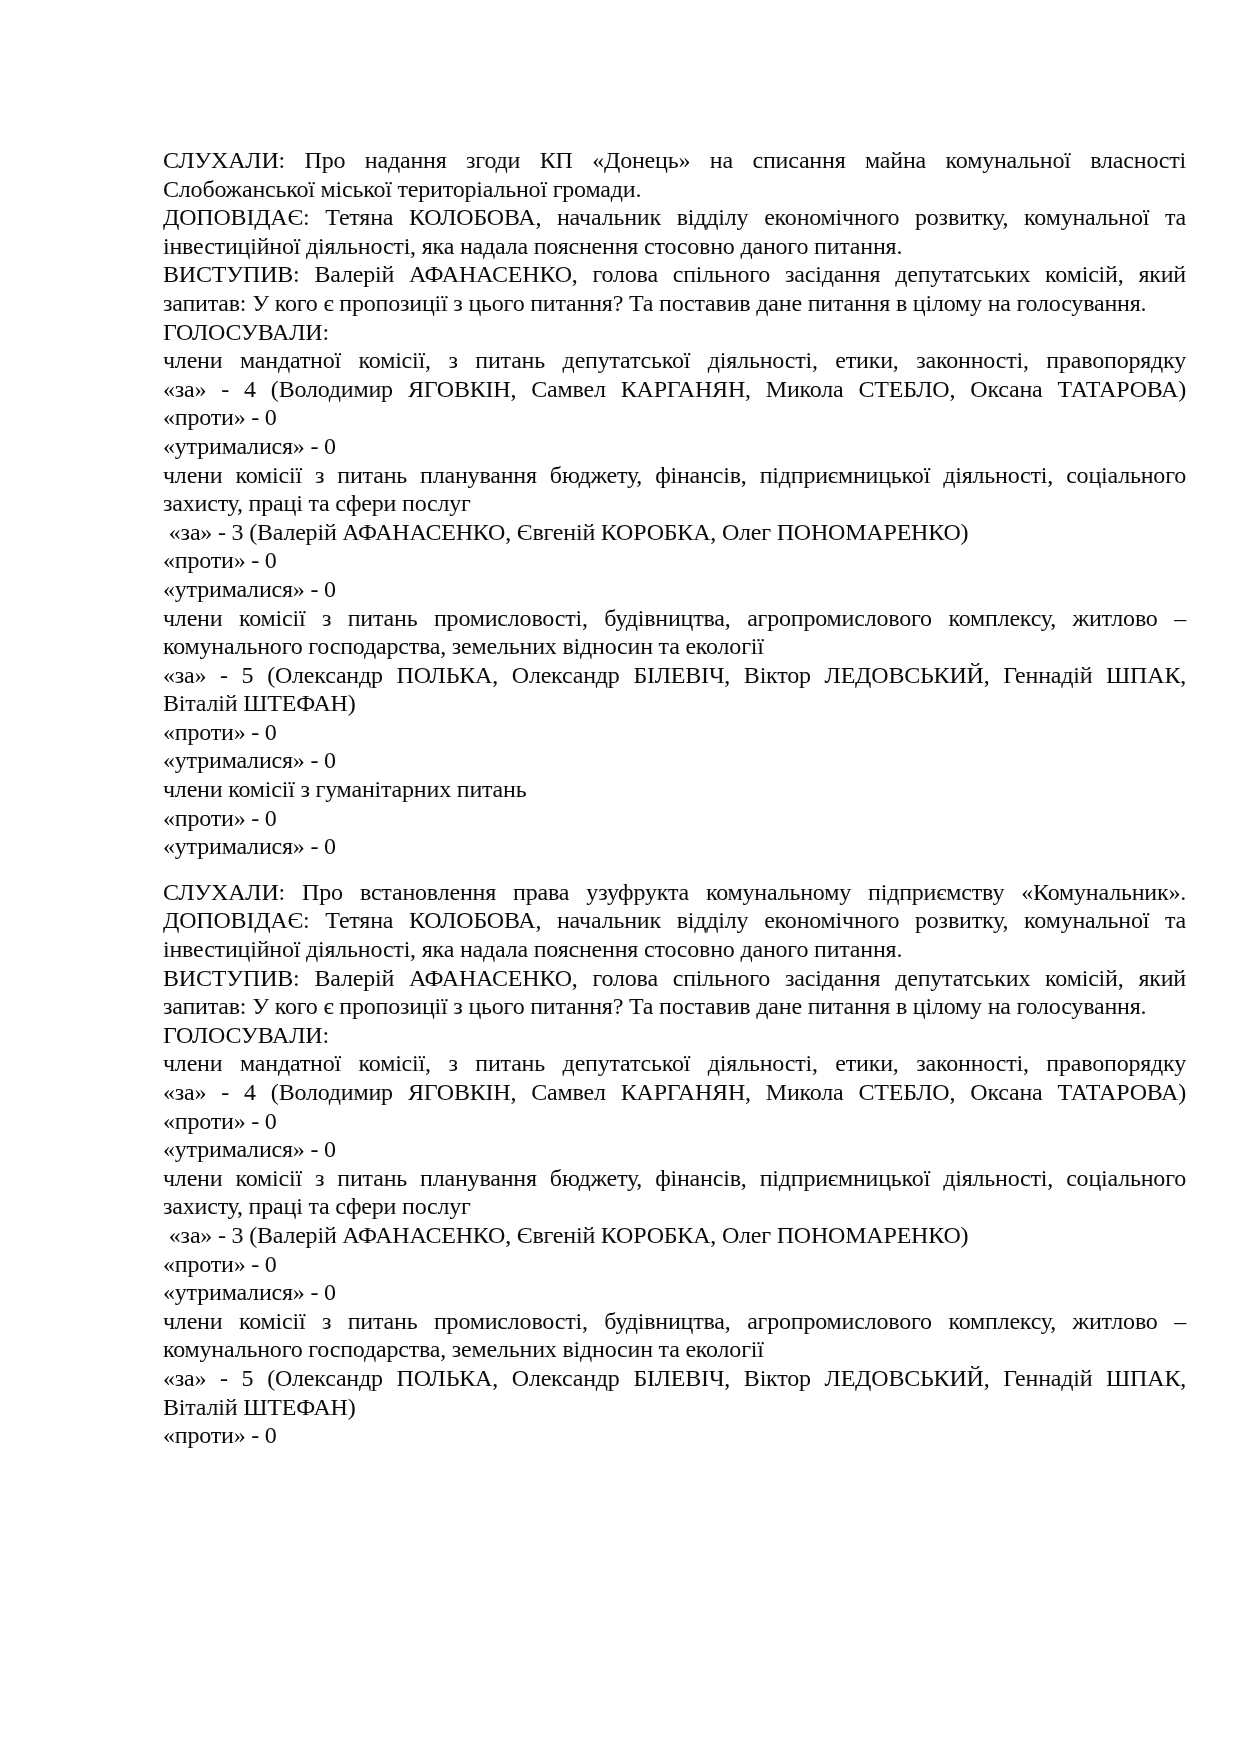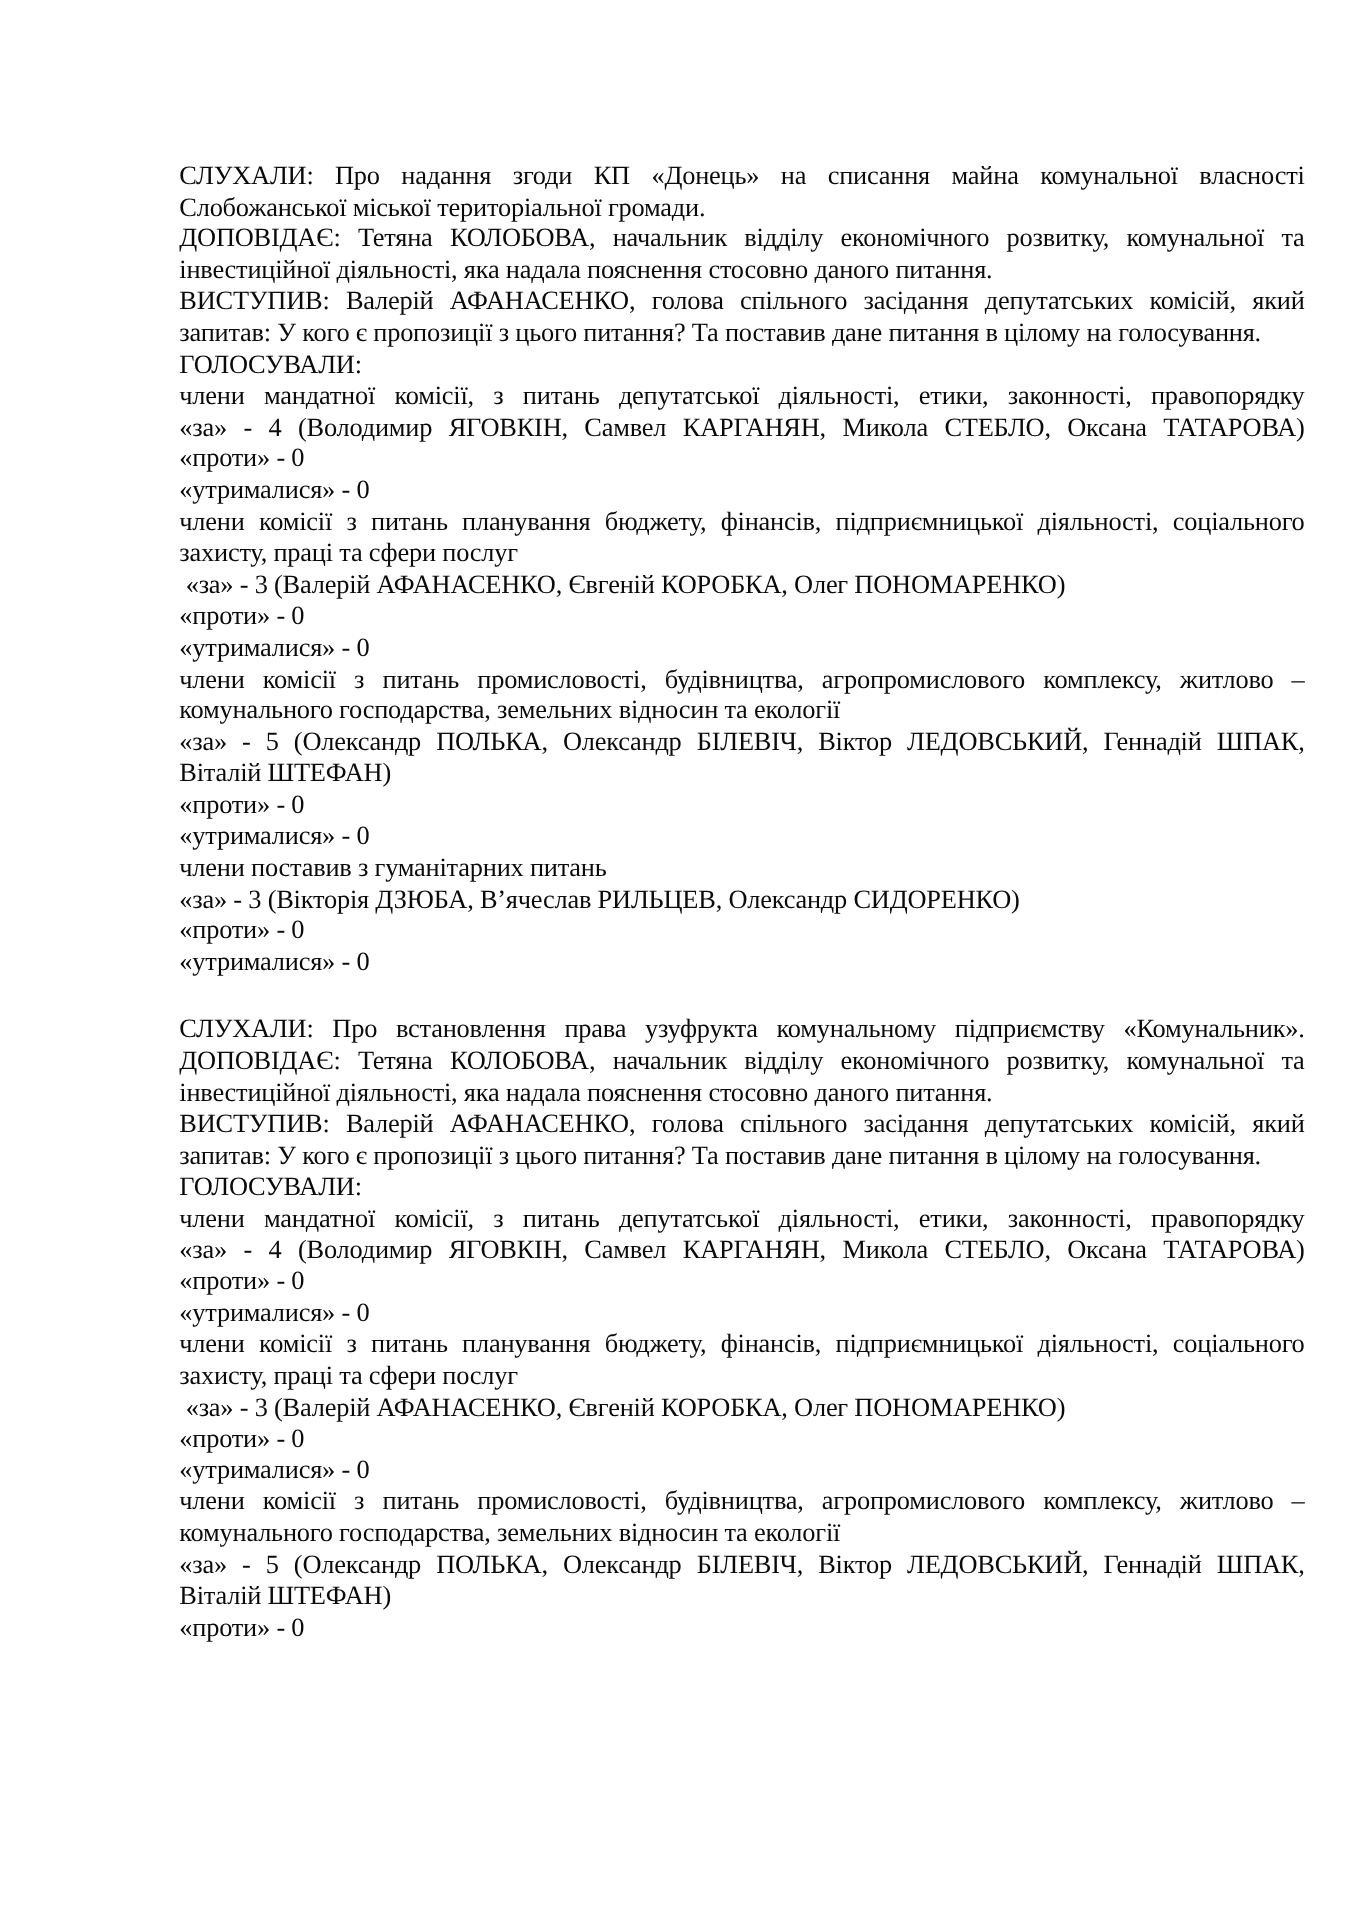--- a/index.html
+++ b/index.html
@@ -21,21 +21,21 @@
   .content p {
     margin: 0;
     font-size: 24px;
     line-height: 28.6px;
     letter-spacing: -0.2px;
     text-align: justify;
     white-space: normal;
   }
   
   .content p.fill { text-align-last: justify; }
-  .block-2 { margin-top: 33px; }
+  .block-2 { margin-top: 17px; }
 </style>
 </head>
 <body>
 
 <div class="page">
   <div class="content">
 
     <section class="block-1">
       <p>СЛУХАЛИ: Про надання згоди КП «Донець» на списання майна комунальної власності Слобожанської міської територіальної громади.</p>
       <p>ДОПОВІДАЄ: Тетяна КОЛОБОВА, начальник відділу економічного розвитку, комунальної та інвестиційної діяльності, яка надала пояснення стосовно даного питання.</p>
@@ -46,22 +46,21 @@
       <p>«проти» - 0</p>
       <p>«утрималися» - 0</p>
       <p>члени комісії з питань планування бюджету, фінансів, підприємницької діяльності, соціального захисту, праці та сфери послуг</p>
       <p>&nbsp;«за» - 3 (Валерій АФАНАСЕНКО, Євгеній КОРОБКА, Олег ПОНОМАРЕНКО)</p>
       <p>«проти» - 0</p>
       <p>«утрималися» - 0</p>
       <p>члени комісії з питань промисловості, будівництва, агропромислового комплексу, житлово – комунального господарства, земельних відносин та екології</p>
       <p>«за» - 5 (Олександр ПОЛЬКА, Олександр БІЛЕВІЧ, Віктор ЛЕДОВСЬКИЙ, Геннадій ШПАК, Віталій ШТЕФАН)</p>
       <p>«проти» - 0</p>
       <p>«утрималися» - 0</p>
-      <p>члени поставив з гуманітарних питань</p>
-      <p>«за» - 3 (Вікторія ДЗЮБА, В’ячеслав РИЛЬЦЕВ, Олександр СИДОРЕНКО)</p>
+      <p>члени комісії з гуманітарних питань</p>
       <p>«проти» - 0</p>
       <p>«утрималися» - 0</p>
     </section>
 
     <section class="block-2">
       <p class="fill">СЛУХАЛИ: Про встановлення права узуфрукта комунальному підприємству «Комунальник».</p>
       <p>ДОПОВІДАЄ: Тетяна КОЛОБОВА, начальник відділу економічного розвитку, комунальної та інвестиційної діяльності, яка надала пояснення стосовно даного питання.</p>
       <p>ВИСТУПИВ: Валерій АФАНАСЕНКО, голова спільного засідання депутатських комісій, який запитав: У кого є пропозиції з цього питання? Та поставив дане питання в цілому на голосування.</p>
       <p>ГОЛОСУВАЛИ:</p>
       <p class="fill">члени мандатної комісії, з питань депутатської діяльності, етики, законності, правопорядку</p>

